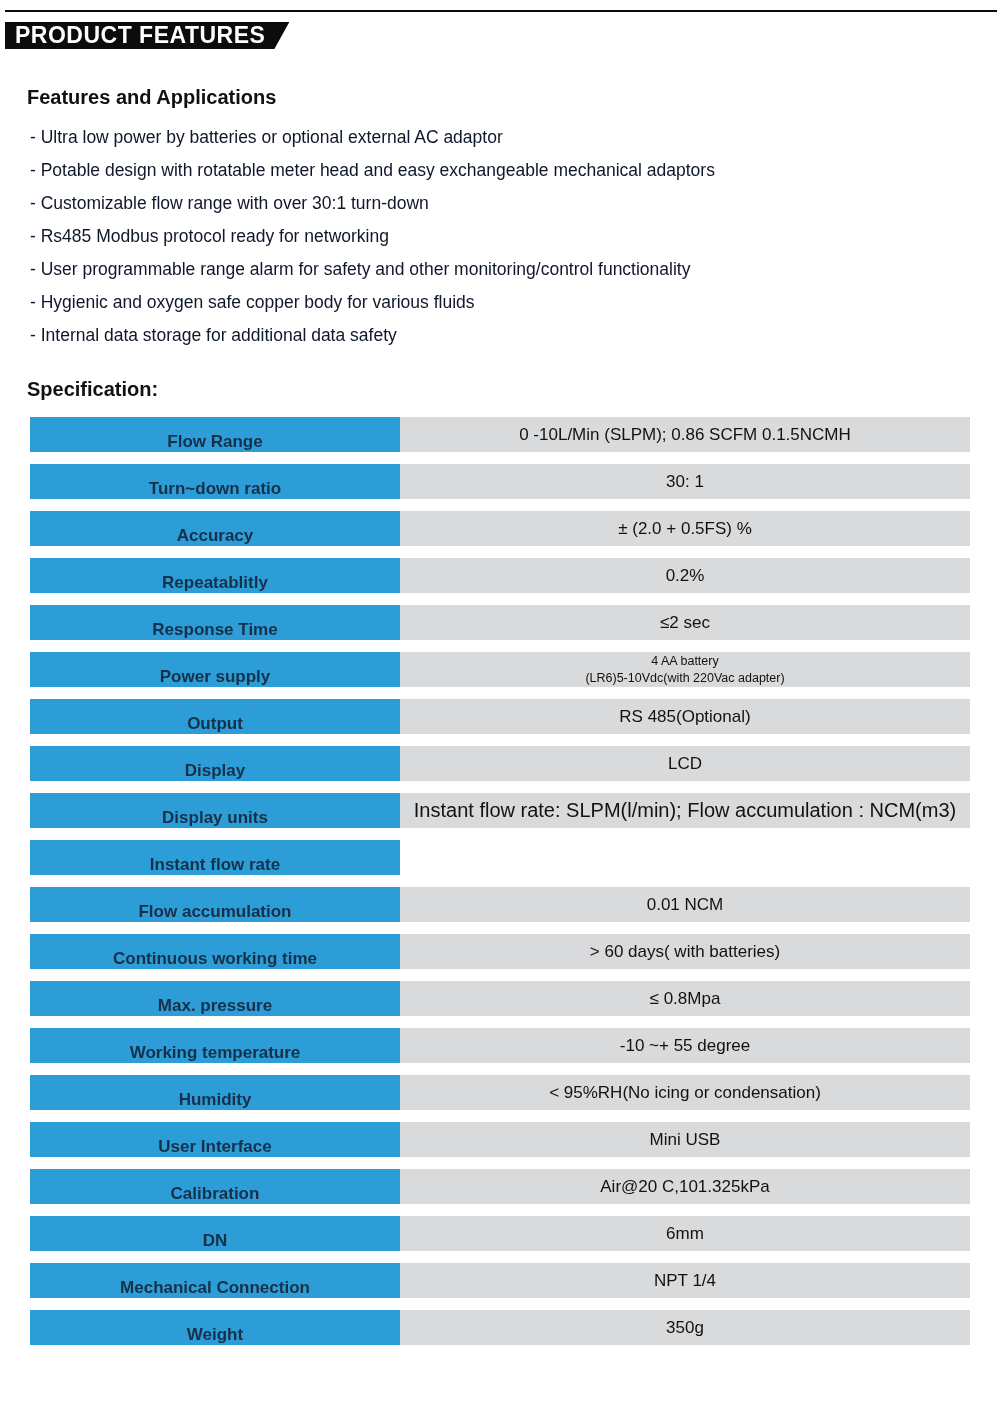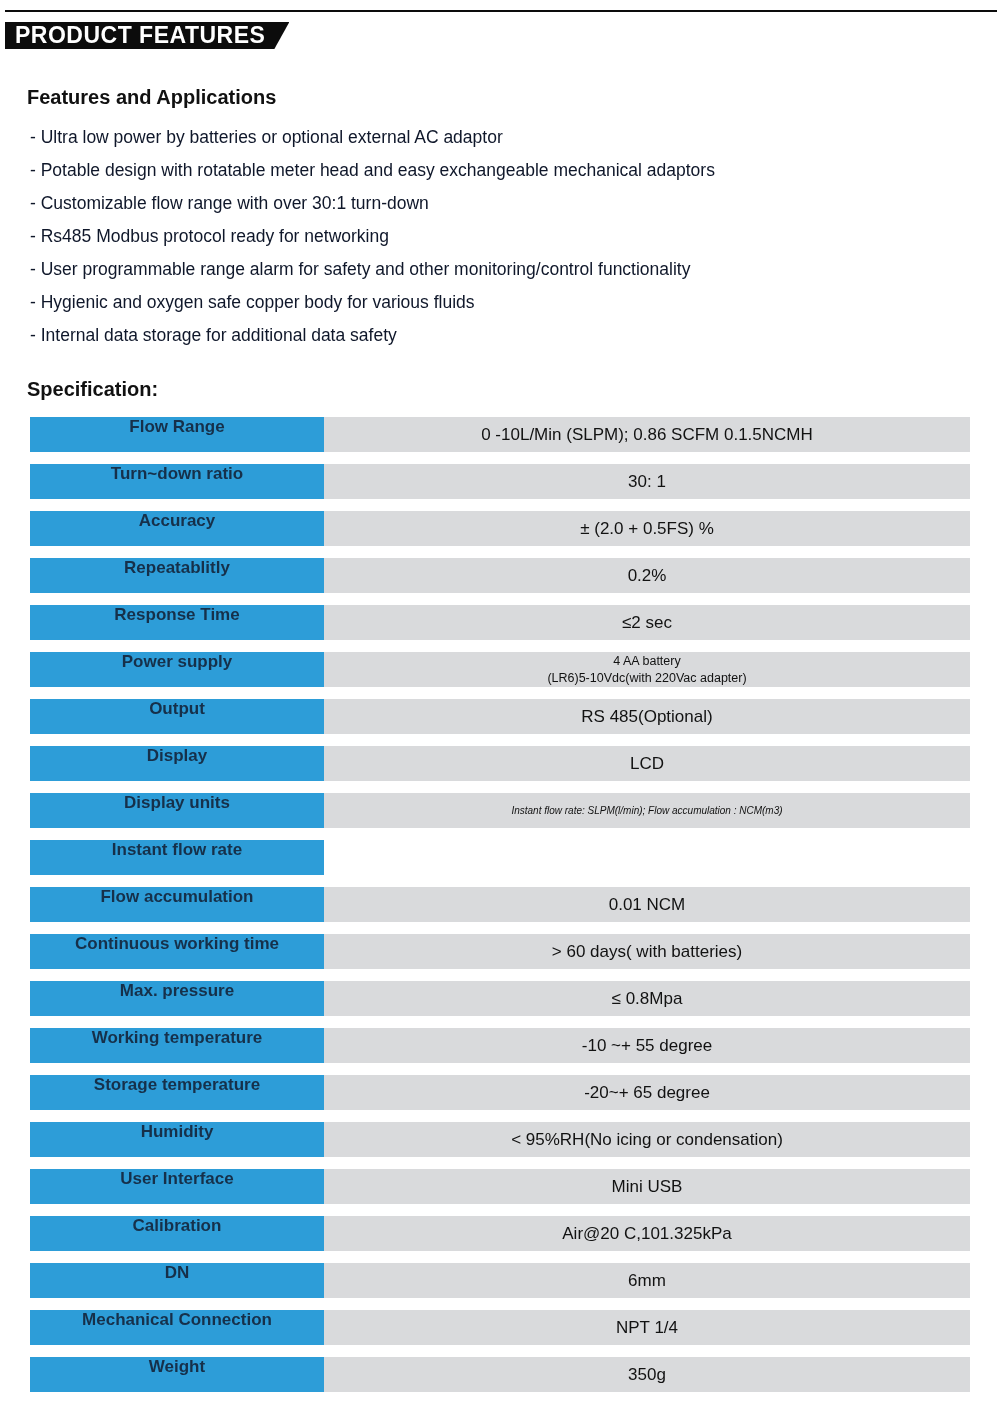--- a/index.html
+++ b/index.html
@@ -67,25 +67,25 @@
   }
 
   
   .spec-table { margin-top: 16px; }
   .spec-row {
     display: flex;
     height: 35px;
     margin-bottom: 12px;
   }
   .cell-label {
-    width: 294px;
+    width: 370px;
     flex: none;
     background: var(--label-bg, #2d9dd8);
     display: flex;
-    align-items: flex-start;
+    align-items: flex-end;
     justify-content: center;
     text-align: center;
   }
   .cell-label span {
     font-weight: 700;
     font-size: 17px;
     color: #16304a;
   }
   .cell-value {
     flex: 1;
@@ -95,21 +95,21 @@
     justify-content: center;
     text-align: center;
   }
   .cell-value span {
     font-size: 17px;
     color: #121212;
     white-space: pre-line;
     line-height: 1.15;
   }
   .cell-value span.small  { font-size: 12.5px; line-height: 1.35; }
-  .cell-value span.medium { font-size: 10px; font-style: italic; }
+  .cell-value span.medium { font-size: 20px; }
 </style>
 </head>
 <body>
 
 <header>
   <div class="top-line"></div>
   <div class="title-row">
     <div class="title-badge">
       <span>PRODUCT FEATURES</span>
     </div>
@@ -268,28 +268,20 @@
 
   <div class="spec-row">
     <div class="cell-label">
       <span>Working temperature</span>
     </div>
     <div class="cell-value">
       <span>-10 ~+ 55 degree</span>
     </div>
   </div>
 
-  <div class="spec-row">
-    <div class="cell-label">
-      <span>Storage temperature</span>
-    </div>
-    <div class="cell-value">
-      <span>-20~+ 65 degree</span>
-    </div>
-  </div>
 
   <div class="spec-row">
     <div class="cell-label">
       <span>Humidity</span>
     </div>
     <div class="cell-value">
       <span>&lt; 95%RH(No icing or condensation)</span>
     </div>
   </div>
 

